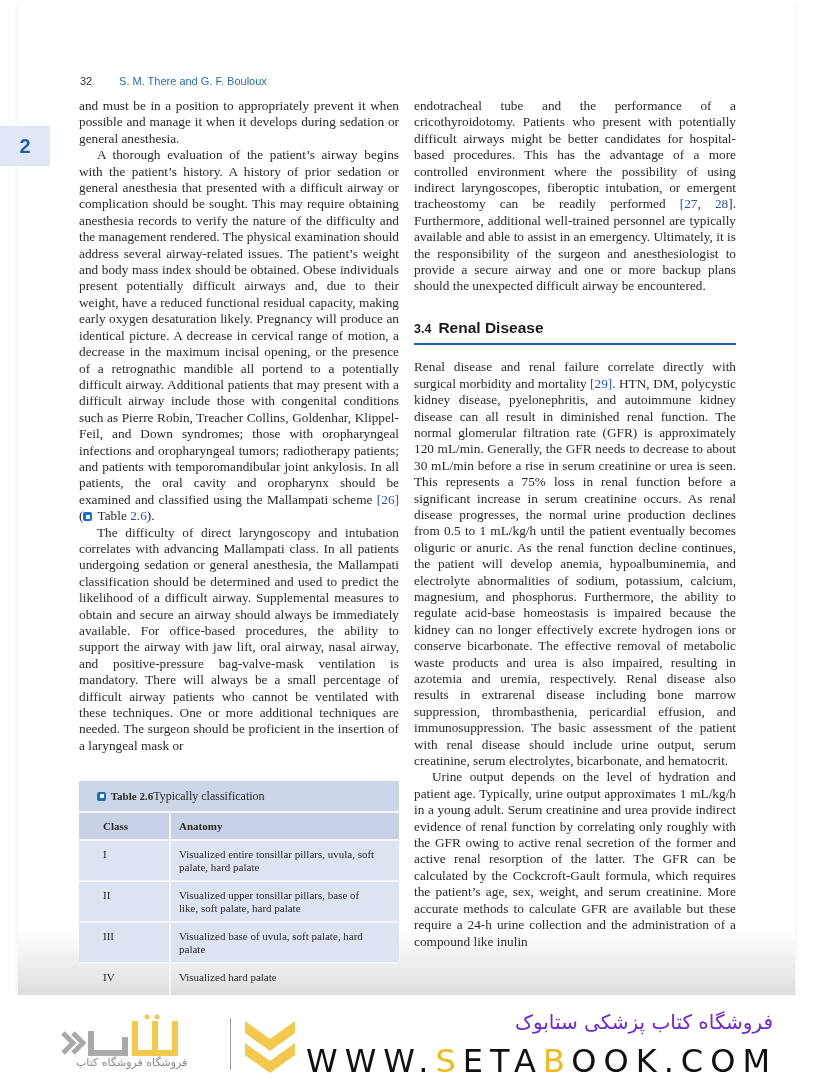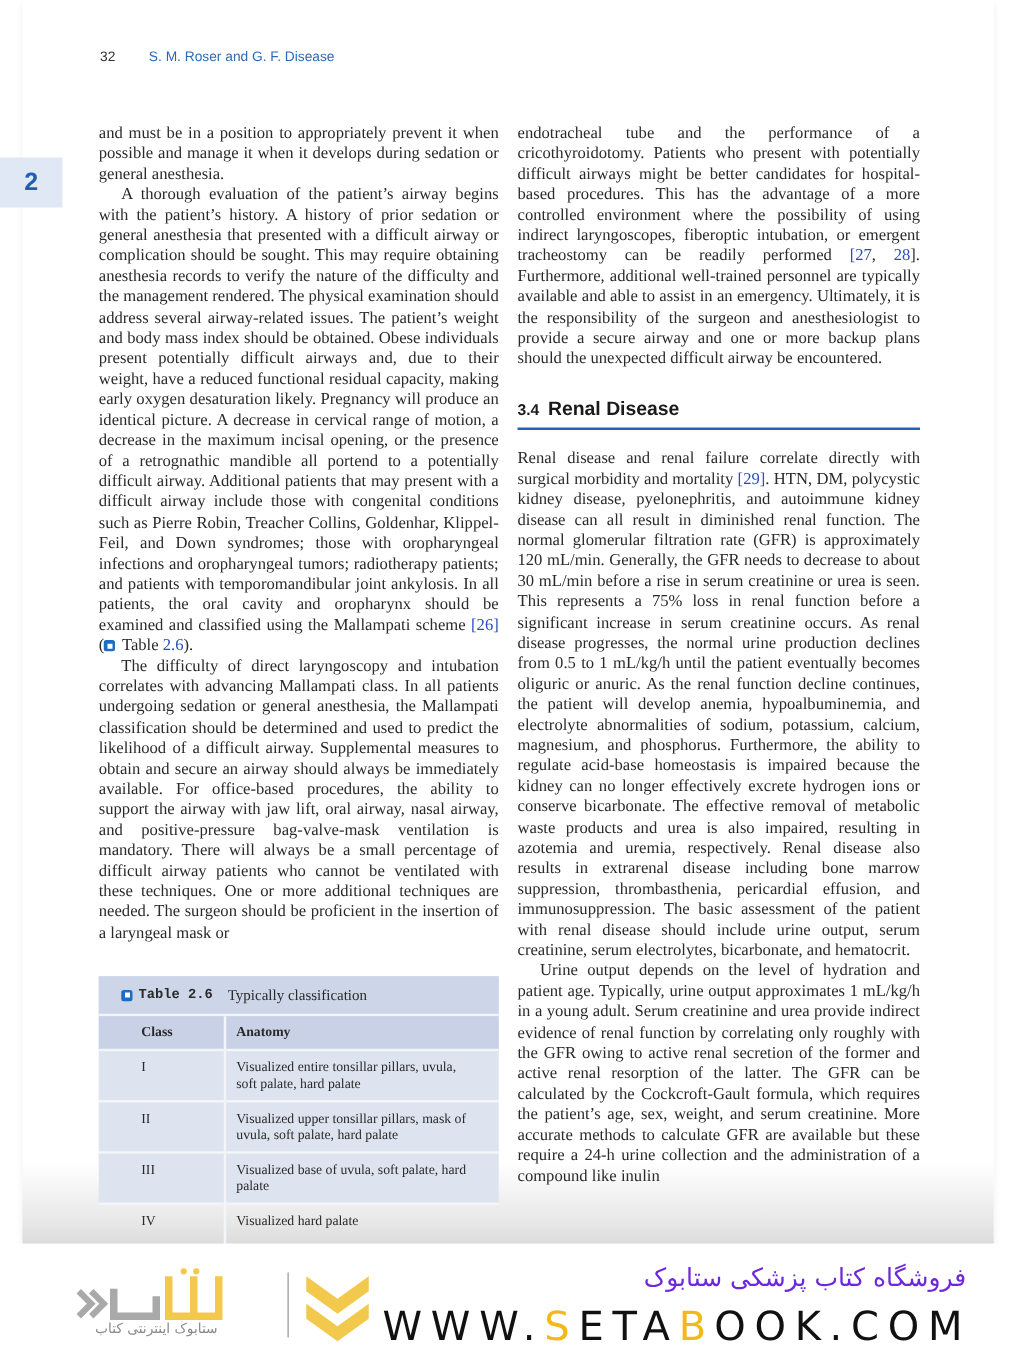--- a/index.html
+++ b/index.html
@@ -11,21 +11,21 @@
   }
   .page {
     position: absolute; left: 18px; top: 0; width: 777px; height: 995px;
     background: linear-gradient(to bottom, #ffffff 0px, #ffffff 930px, #e6e6e6 980px, #dcdcdc 995px);
     box-shadow: 0 4px 6px rgba(0,0,0,0.08);
   }
   .running-head {
     position: absolute; top: 40px; left: 80px;
     font-family: "Liberation Sans", "DejaVu Sans", sans-serif; font-size: 11px; color: #333;
   }
-  .running-head .pn { display: inline-block; width: 36px; }
+  .running-head .pn { display: inline-block; width: 36px; margin-top: 35px; }
   .running-head .authors { color: #2a6db5; }
   .chapter-tab {
     position: absolute; left: 0; top: 126px; width: 50px; height: 40px;
     background: #e1e8f5;
     font-family: "Liberation Sans", "DejaVu Sans", sans-serif;
     font-weight: bold; font-size: 20px; color: #1f5fb0;
     display: flex; align-items: center; justify-content: center;
   }
   .col {
     position: absolute; font-size: 13.3px; line-height: 16.4px;
@@ -55,28 +55,28 @@
   .table-box {
     position: absolute; left: 79px; top: 781px; width: 320px; height: 183px;
     background: #dde3ef;
     font-size: 11px; color: #2a2a2a;
   }
   .table-caption {
     height: 30px; display: flex; align-items: center; padding-left: 18px;
     background: #cdd6e8; border-bottom: 2px solid #f3f5fa;
   }
   .table-caption .lbl {
-    font-family: Liberation Mono, monospace; font-weight: bold; font-size: 11px; margin-right: 12px;
+    font-family: Liberation Serif, serif; font-weight: bold; font-size: 11px; 
   }
   .table-caption .title { font-size: 12px; }
   table { border-collapse: collapse; width: 100%; }
   th, td { text-align: left; vertical-align: top; padding: 0; }
   th { background: #c8d1e5; height: 26px; vertical-align: middle; font-weight: bold; font-size: 11px; }
   td { border-top: 2px solid #f3f5fa; }
-  th.c1, td.c1 { width: 66px; padding-left: 34px; border-right: 2px solid #f3f5fa; }
+  th.c1, td.c1 { width: 66px; padding-left: 24px; border-right: 2px solid #f3f5fa; }
   th.c2, td.c2 { padding-left: 8px; padding-right: 23px; }
   td { padding-top: 7px; padding-bottom: 6px; line-height: 13px; }
   tr.last td { height: 30px; margin-top: 36px; }
 
   .footer-band {
     position: absolute; left: 0; top: 995px; width: 813px; height: 85px; background: #ffffff;
   }
   .logo-left { position: absolute; left: 55px; top: 1013px; width: 270px; height: 60px; }
   .logo-text-fa {
     position: absolute; left: 76px; top: 1056px; font-family: "DejaVu Sans", sans-serif;
@@ -93,21 +93,21 @@
   }
   .store-url .hl { color: #f2b91b; }
 </style>
 </head>
 <body>
 
 <div class="page"></div>
 
 <div class="running-head">
   <span class="pn">32</span>
-  <span class="authors">S. M. Roser and G. F. Disease</span>
+  <span class="authors">S. M. There and G. F. Bouloux</span>
 </div>
 
 <div class="chapter-tab">2</div>
 
 <div class="col col-left">
   <p>and must be in a position to appropriately prevent it when possible and manage it when it develops during sedation or general anesthesia.</p>
   <p class="indent"><span>A thorough evaluation of the patient’s airway begins with the patient’s history. A history of prior sedation or general anesthesia that presented with a difficult airway or complication should be sought. This may require obtaining anesthesia records to verify the nature of the difficulty and the management rendered. The physical examination should address several airway-related issues. The patient’s weight and body mass index should be obtained. Obese individuals present potentially difficult airways and, due to their weight, have a reduced functional residual capacity, making early oxygen desaturation likely. Pregnancy will produce an identical picture. A decrease in cervical range of motion, a decrease in the maximum incisal opening, or the presence of a retrognathic mandible all portend to a potentially difficult airway. Additional patients that may present with a difficult airway include those with congenital conditions such as Pierre Robin, Treacher Collins, Goldenhar, Klippel-Feil, and Down syndromes; those with oropharyngeal infections and oropharyngeal tumors; radiotherapy patients; and patients with temporomandibular joint ankylosis. In all patients, the oral cavity and oropharynx should be examined and classified using the Mallampati scheme </span><span class="ref">[26]</span><span> (</span><span class="tbl-ico"></span><span> Table </span><span class="ref">2.6</span><span>).</span></p>
   <p class="indent">The difficulty of direct laryngoscopy and intubation correlates with advancing Mallampati class. In all patients undergoing sedation or general anesthesia, the Mallampati classification should be determined and used to predict the likelihood of a difficult airway. Supplemental measures to obtain and secure an airway should always be immediately available. For office-based procedures, the ability to support the airway with jaw lift, oral airway, nasal airway, and positive-pressure bag-valve-mask ventilation is mandatory. There will always be a small percentage of difficult airway patients who cannot be ventilated with these techniques. One or more additional techniques are needed. The surgeon should be proficient in the insertion of a laryngeal mask or</p>
 </div>
 
@@ -123,21 +123,21 @@
         <th class="c2">Anatomy</th>
       </tr>
     </thead>
     <tbody>
       <tr>
         <td class="c1">I</td>
         <td class="c2">Visualized entire tonsillar pillars, uvula, soft palate, hard palate</td>
       </tr>
       <tr>
         <td class="c1">II</td>
-        <td class="c2">Visualized upper tonsillar pillars, mask of uvula, soft palate, hard palate</td>
+        <td class="c2">Visualized upper tonsillar pillars, base of like, soft palate, hard palate</td>
       </tr>
       <tr>
         <td class="c1">III</td>
         <td class="c2">Visualized base of uvula, soft palate, hard palate</td>
       </tr>
       <tr class="last">
         <td class="c1">IV</td>
         <td class="c2">Visualized hard palate</td>
       </tr>
     </tbody>
@@ -165,16 +165,16 @@
   <path d="M36 18 L36 40 L70 40 L70 24" fill="none" stroke="#a9a9a9" stroke-width="6"></path>
 
   <path d="M80 8 L80 40 L120 40 L120 8 M100 8 L100 40" fill="none" stroke="#f2c94c" stroke-width="6"></path>
   <circle cx="92" cy="4" r="2.5" fill="#f2c94c"></circle>
   <circle cx="102" cy="4" r="2.5" fill="#f2c94c"></circle>
 
   <path d="M190 8 L215 26 L240 8 L240 20 L215 38 L190 20 Z" fill="#f2c94c"></path>
   <path d="M190 30 L215 48 L240 30 L240 42 L215 60 L190 42 Z" fill="#f2c94c"></path>
 </svg>
 <div class="logo-divider"></div>
-<div class="logo-text-fa">ستابوک اینترنتی کتاب</div>
+<div class="logo-text-fa">فروشگاه فروشگاه کتاب</div>
 
 <div class="store-name">فروشگاه کتاب پزشکی ستابوک</div>
 <div class="store-url"><span>WWW.</span><span class="hl">S</span><span>ETA</span><span class="hl">B</span><span>OOK.COM</span></div>
 
 </body></html>

